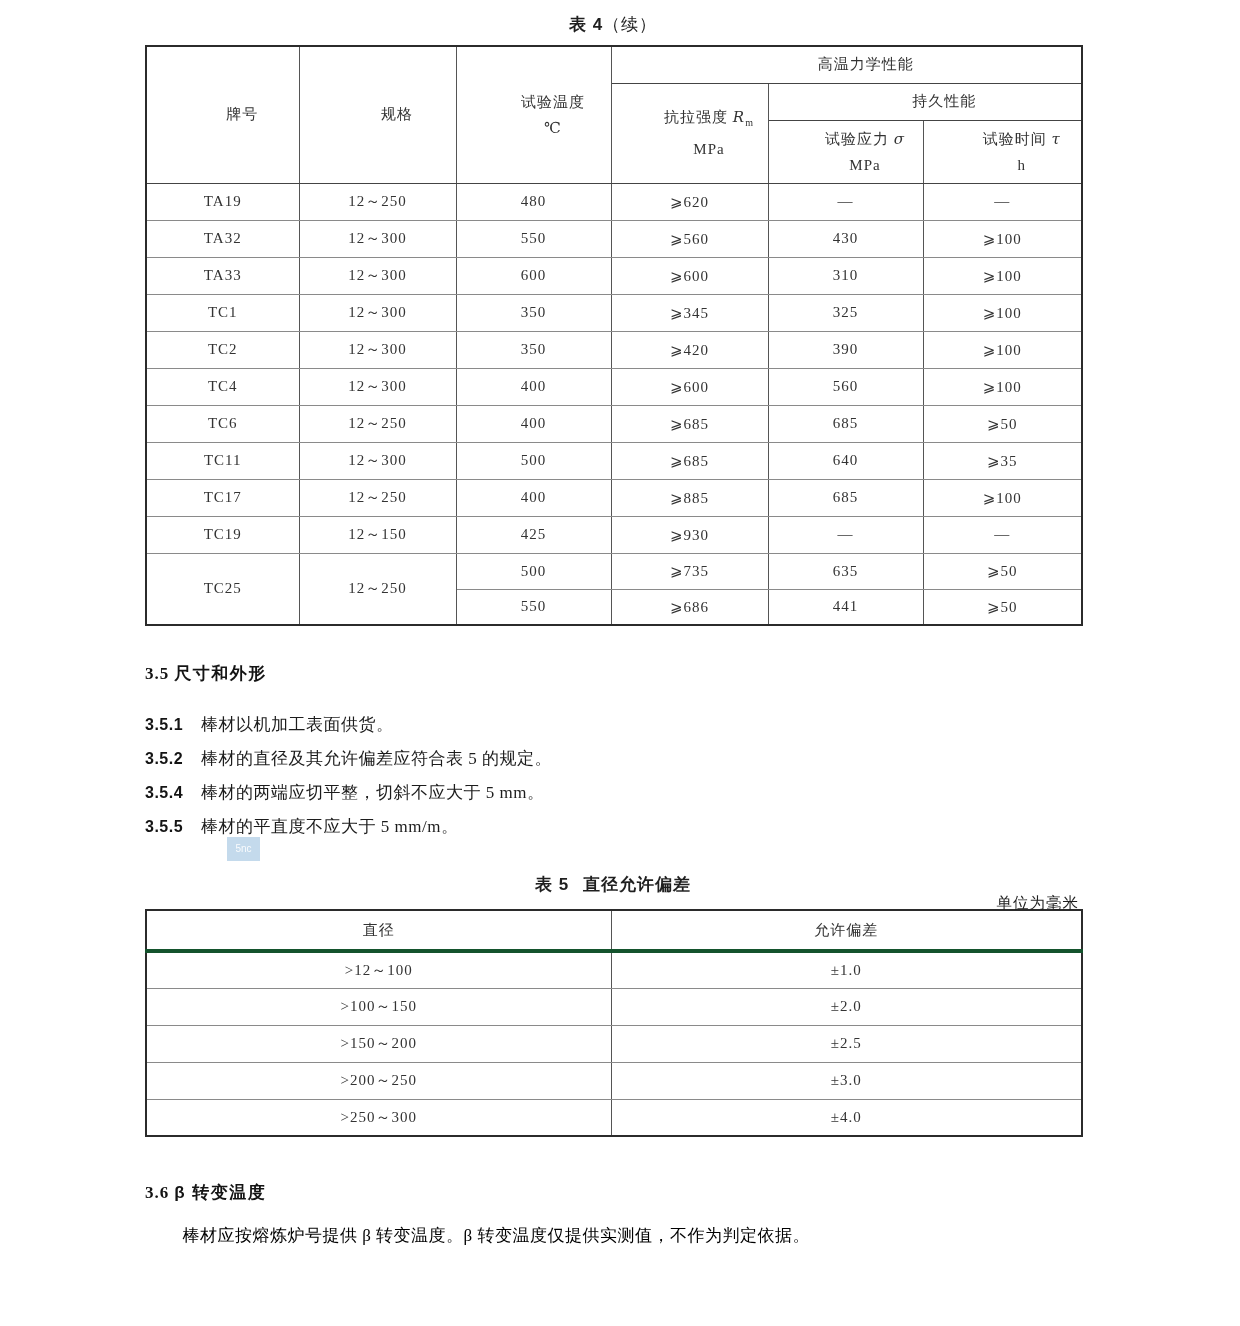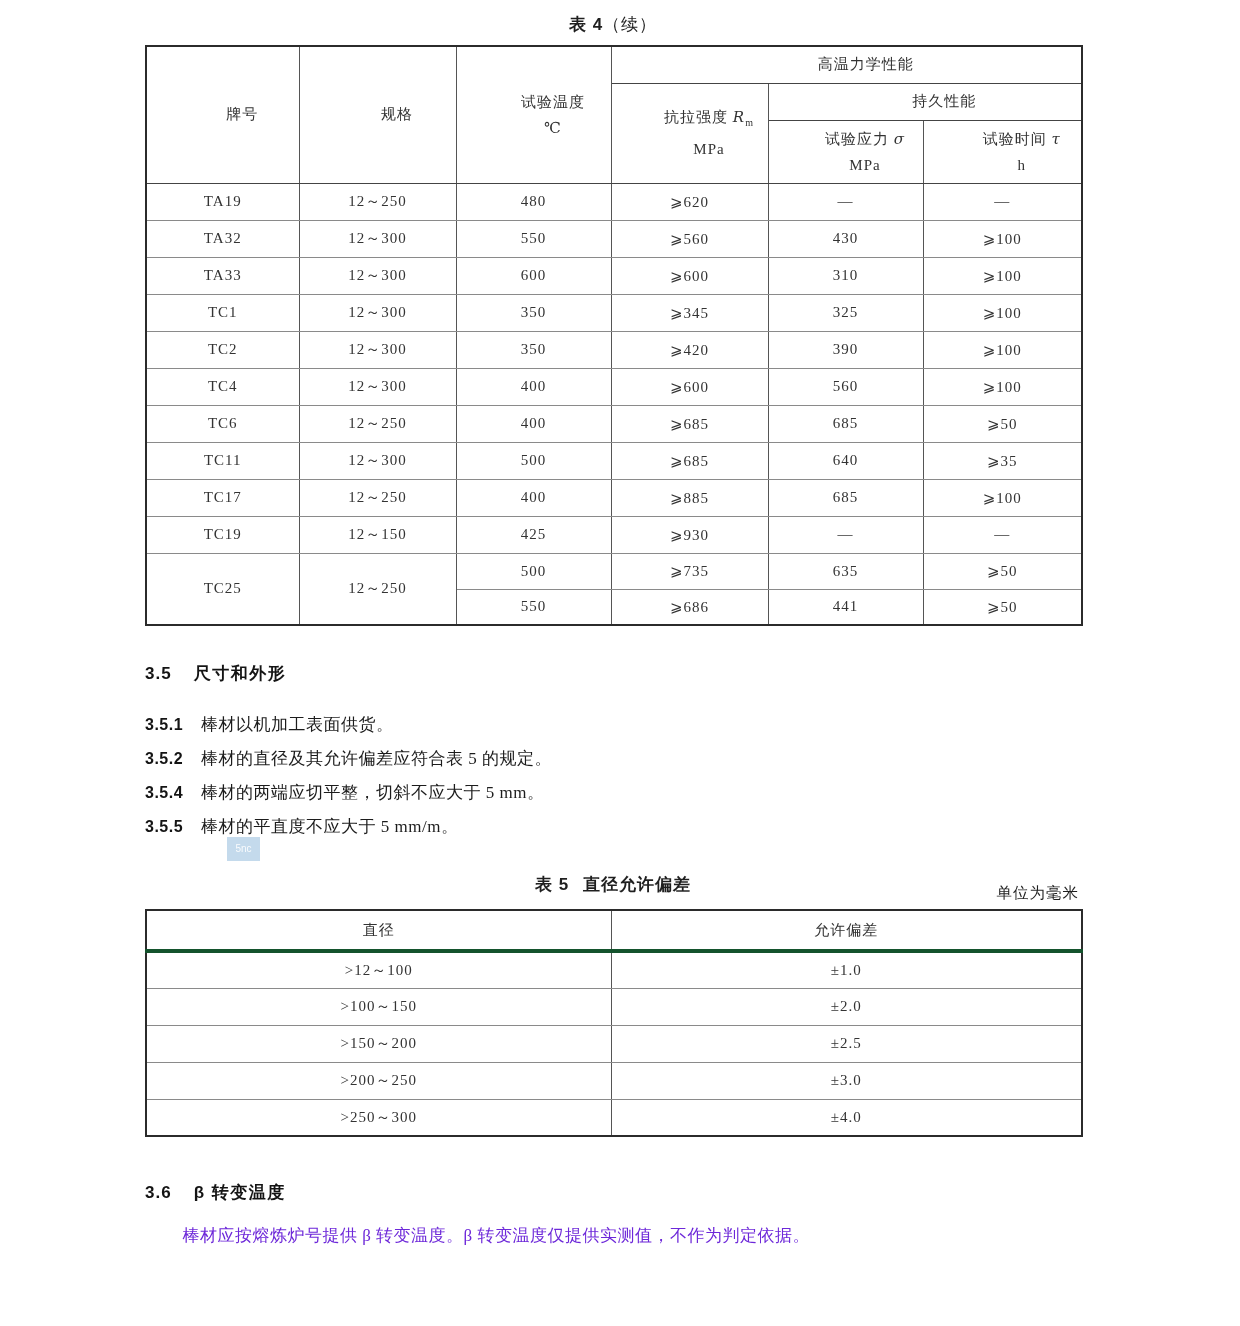--- a/index.html
+++ b/index.html
@@ -32,21 +32,21 @@
     margin-top:29px;
     height:24px;
   }
   .t5-caption{
     text-align:center;
     font-size:17px;
     letter-spacing:1px;
   }
   .t5-caption .cap-label{margin-right:14px;}
   .unit-note{
-    position:absolute;right:2px;top:10px;
+    position:absolute;right:2px;top:20px;
     font-size:15.5px;
     letter-spacing:1px;
   }
 
   
   table{
     border-collapse:collapse;
     table-layout:fixed;
     width:936px;
     font-size:15px;
@@ -79,21 +79,21 @@
   .t5 th{border-bottom:4px solid #14532d;}
 
   
   .sec-heading{
     font-size:17px;
     letter-spacing:1.5px;
     color:#141414;
   }
   .sec35-heading{margin-top:36px;}
   .sec36-heading{margin-top:44px;}
-  .sec-heading .sec-num{margin-right:22px;letter-spacing:1px;}
+  .sec-heading .sec-num{margin-right:5px;letter-spacing:1px;font-family:Liberation Serif, serif;}
   .clauses{margin-top:23px;font-size:17px;}
   .clause{
     line-height:34px;
     text-align:justify;
     letter-spacing:0.5px;
     color:#1c1c1c;
   }
   .clause .cl-num{
     font-family:"Liberation Sans","DejaVu Sans",sans-serif;
     font-weight:bold;
@@ -101,21 +101,21 @@
     margin-right:18px;
     letter-spacing:0.5px;
     color:#141414;
   }
   .para{
     margin-top:17px;
     font-size:17px;
     line-height:30px;
     text-indent:2.2em;
     letter-spacing:0.5px;
-    color:#6d28d9;
+    color:#000000;
   }
 
   
   .watermark{
     position:absolute;
     left:227px;top:837px;
     width:33px;height:24px;
     background:rgba(148,187,221,0.55);
     color:rgba(255,255,255,0.9);
     font-size:10px;

